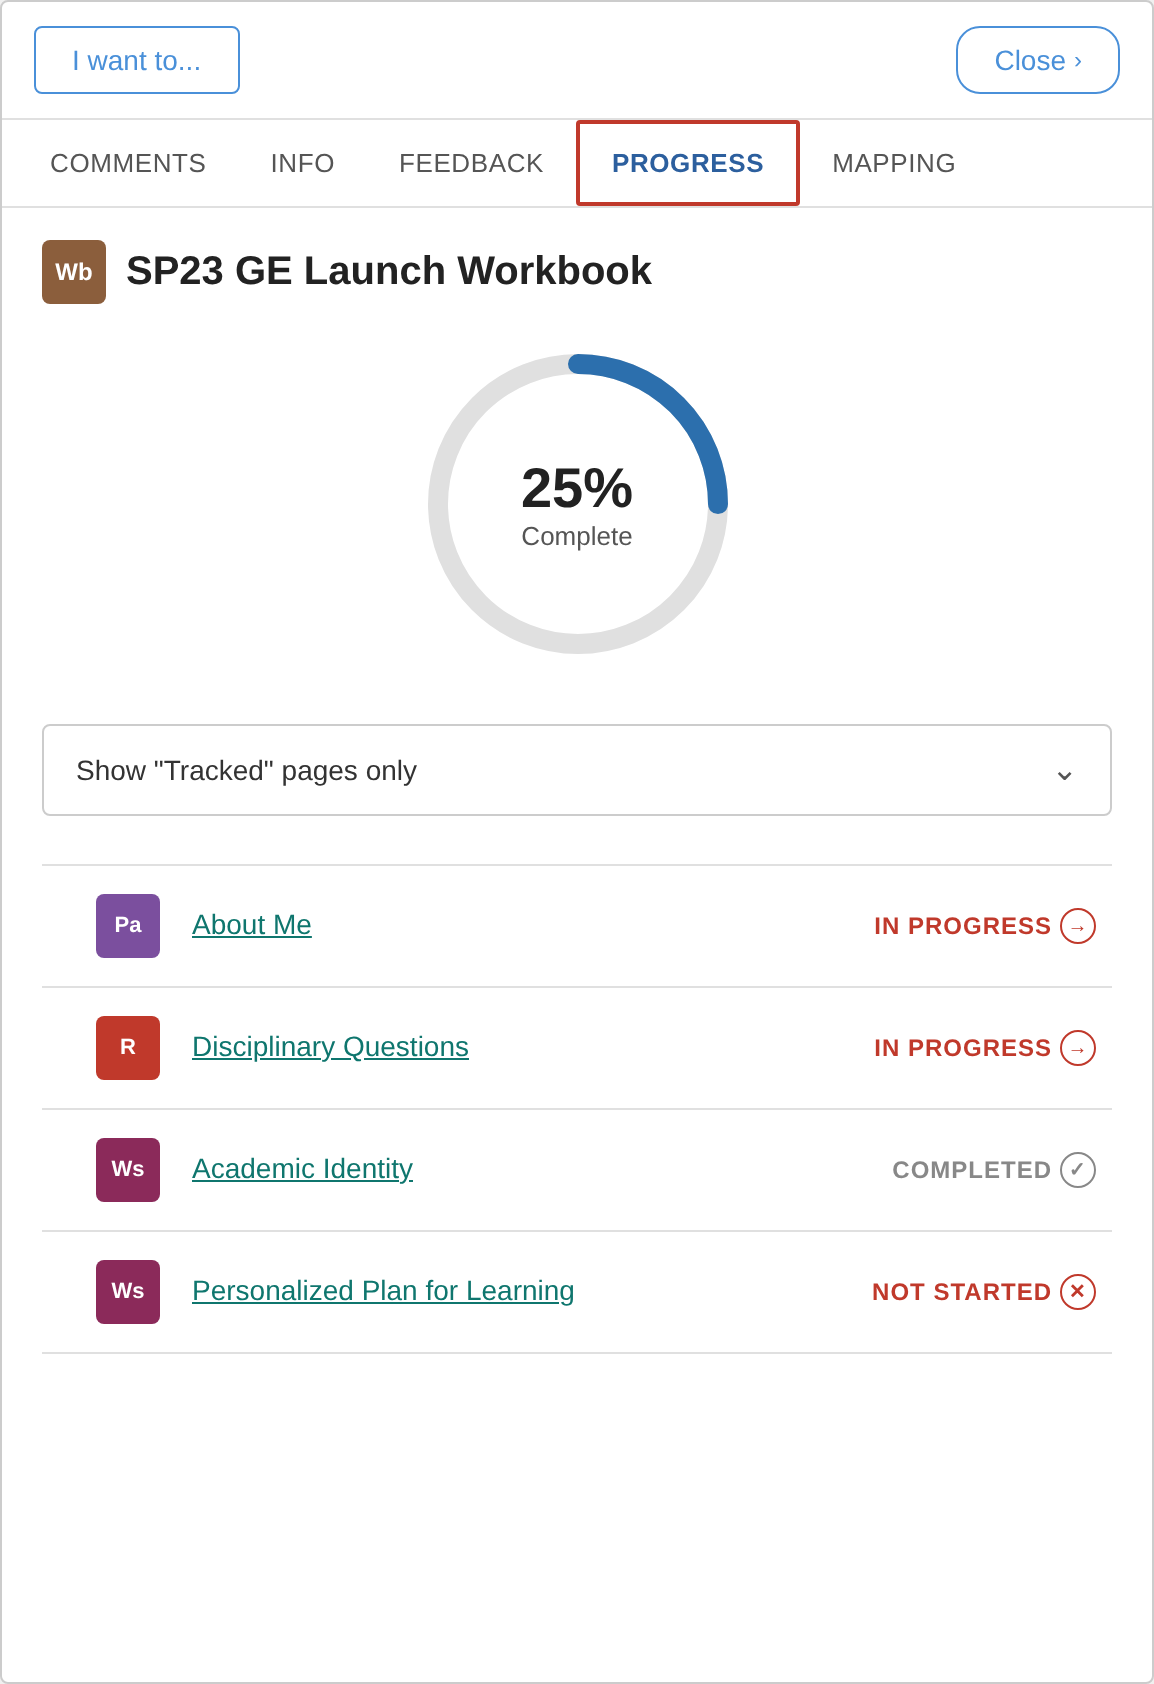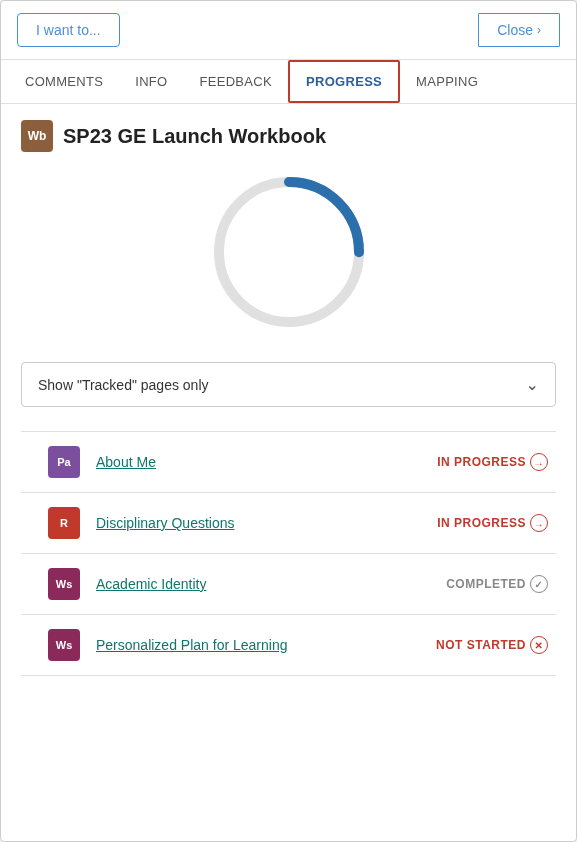--- a/index.html
+++ b/index.html
@@ -37,21 +37,21 @@
       border-radius: 4px;
       font-size: 14px;
       cursor: pointer;
       font-weight: 500;
     }
     .btn-close {
       border: 1.5px solid #4a90d9;
       color: #4a90d9;
       background: #fff;
       padding: 8px 18px;
-      border-radius: 1px;
+      border-radius: 12px;
       font-size: 14px;
       cursor: pointer;
       font-weight: 500;
       display: flex;
       align-items: center;
       gap: 4px;
     }
     .btn-close .chevron {
       font-size: 12px;
     }
@@ -282,20 +282,24 @@
     </div>
 
     <div class="progress-container">
       <div class="circle-wrap">
         <svg width="160" height="160" viewBox="0 0 160 160">
 
           <circle cx="80" cy="80" r="70" fill="none" stroke="#e0e0e0" stroke-width="10"></circle>
 
           <circle cx="80" cy="80" r="70" fill="none" stroke="#2c6fad" stroke-width="10" stroke-dasharray="109.96 329.87" stroke-linecap="round"></circle>
         </svg>
+        <div class="circle-text">
+          <span class="circle-percent">25%</span>
+          <span class="circle-label">Complete</span>
+        </div>
       </div>
     </div>
 
     <div class="dropdown-wrap">
       <span>Show "Tracked" pages only</span>
       <span class="dropdown-arrow">⌄</span>
     </div>
 
     <table class="items-table">
       <tbody>

